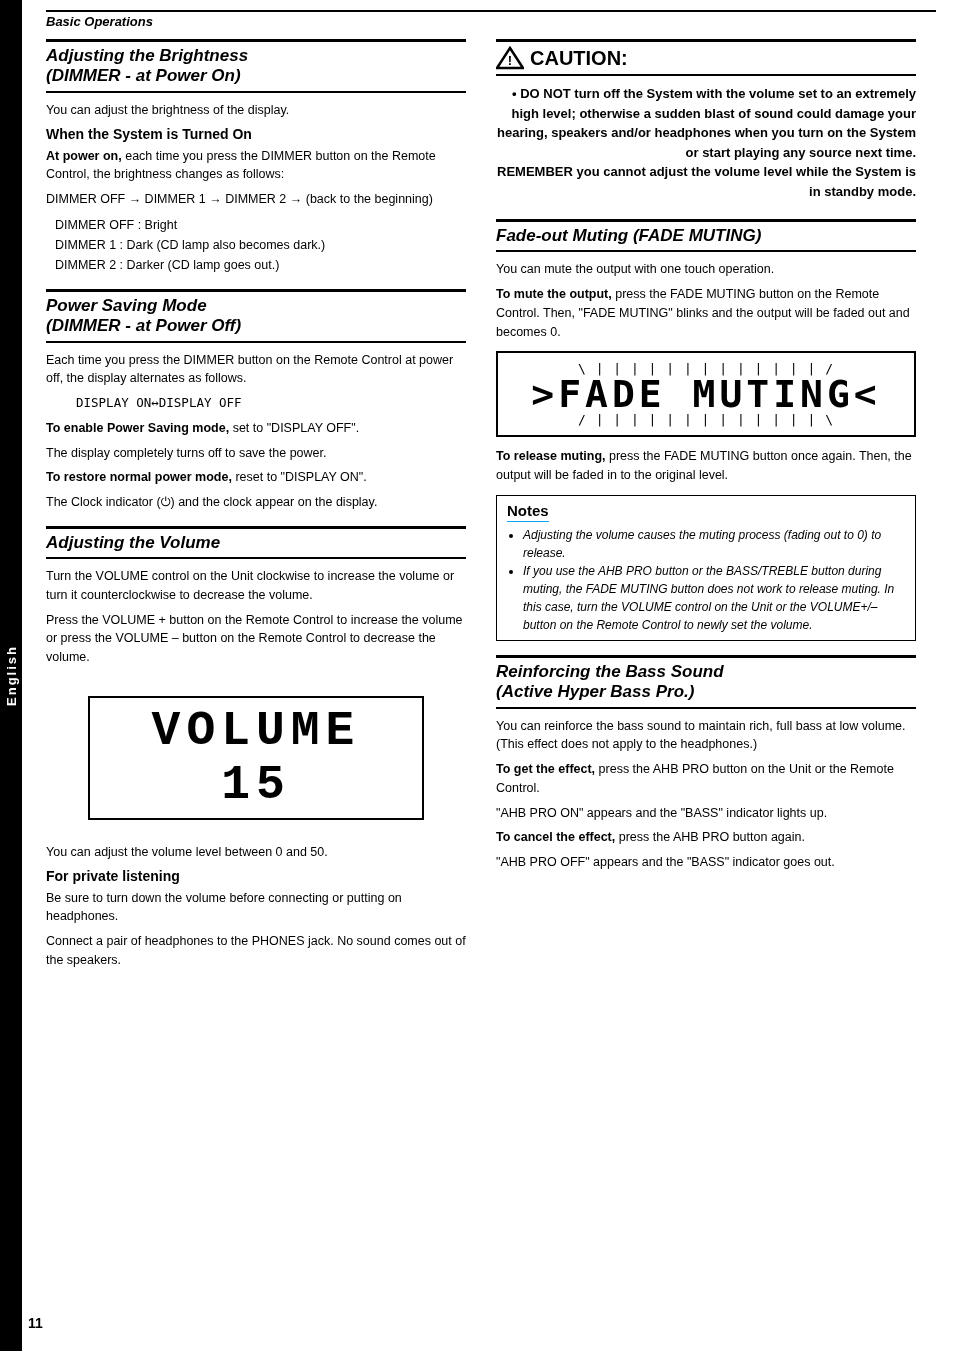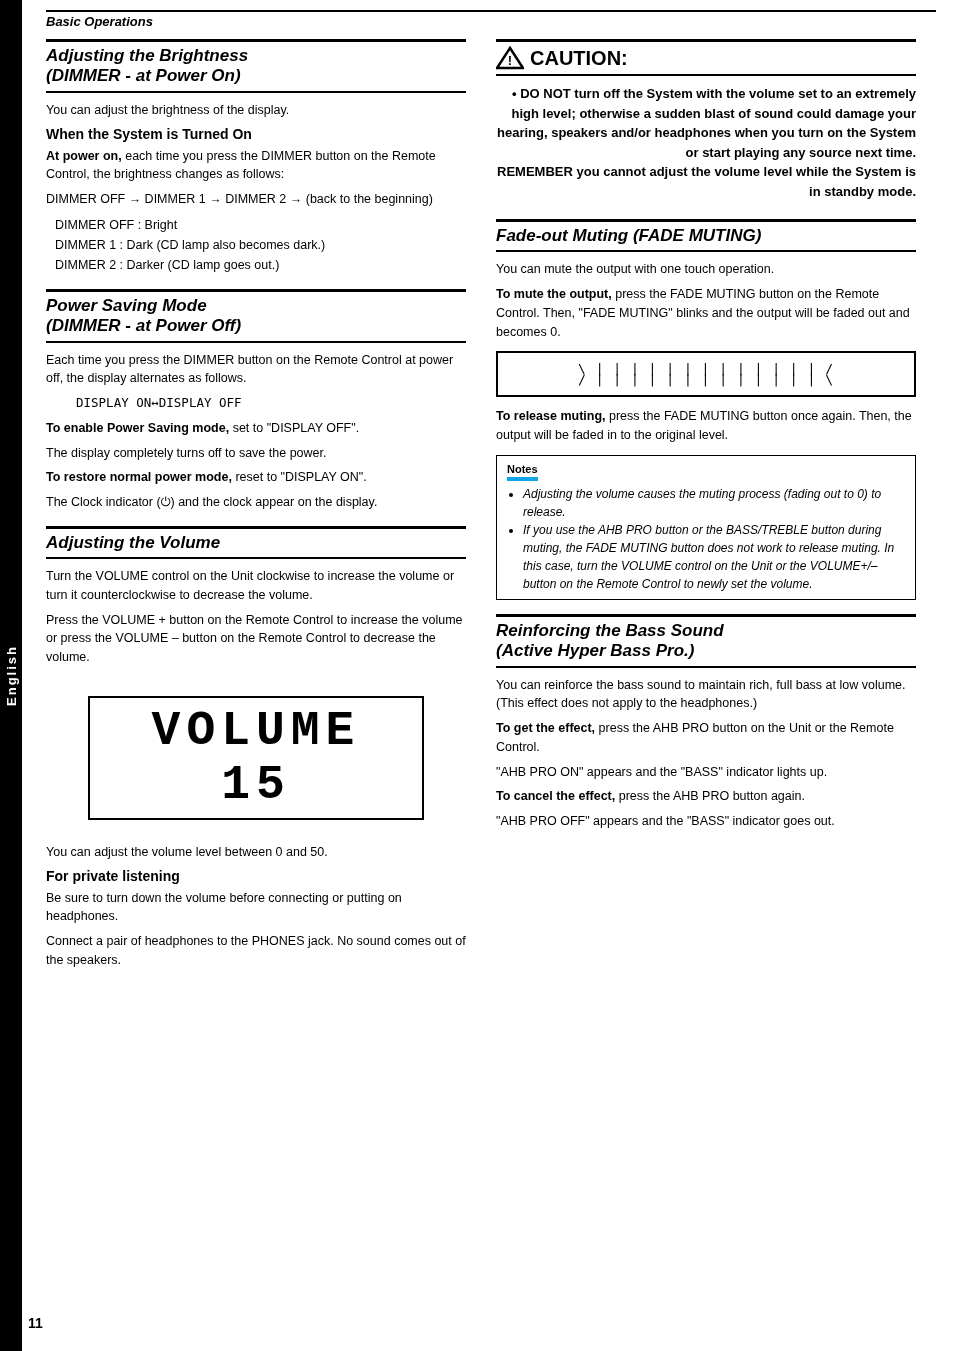--- a/index.html
+++ b/index.html
@@ -145,22 +145,22 @@
 
     
     .notes-box {
       border: 1px solid #000;
       padding: 6px 10px;
       margin: 10px 0;
       font-size: 12px;
     }
     .notes-label {
       font-weight: bold;
-      font-size: 11px;
-      border-bottom: 4px solid #0ea5e9;
+      font-size: 15px;
+      border-bottom: 1px solid #0ea5e9;
       margin-bottom: 4px;
       display: inline-block;
       padding-bottom: 2px;
     }
     .notes-box ul {
       list-style: disc;
       margin-left: 16px;
       font-style: italic;
       line-height: 1.5;
     }
@@ -271,20 +271,21 @@
       </p>
 
       <div class="section-title" style="margin-top:18px;">Fade-out Muting (FADE MUTING)</div>
       <p>You can mute the output with one touch operation.</p>
       <p>
         <span class="bold">To mute the output,</span><span> press the FADE MUTING button on the Remote Control. Then, "FADE MUTING" blinks and the output will be faded out and becomes 0.</span>
       </p>
 
       <div class="fade-display display-only">
         <span class="top-ticks" style="font-size:13px; letter-spacing:1px; font-family: monospace;">\  | | | | | | | | | | | | |  /</span>
+        <span style="font-size:38px; font-family: monospace; font-weight:bold; letter-spacing:4px; display:block;">&gt;FADE  MUTING&lt;</span>
         <span class="bottom-ticks" style="font-size:13px; letter-spacing:1px; font-family: monospace;">/  | | | | | | | | | | | | |  \</span>
       </div>
 
       <p>
         <span class="bold">To release muting,</span><span> press the FADE MUTING button once again. Then, the output will be faded in to the original level.</span>
       </p>
 
       <div class="notes-box">
         <div class="notes-label">Notes</div>
         <ul>

